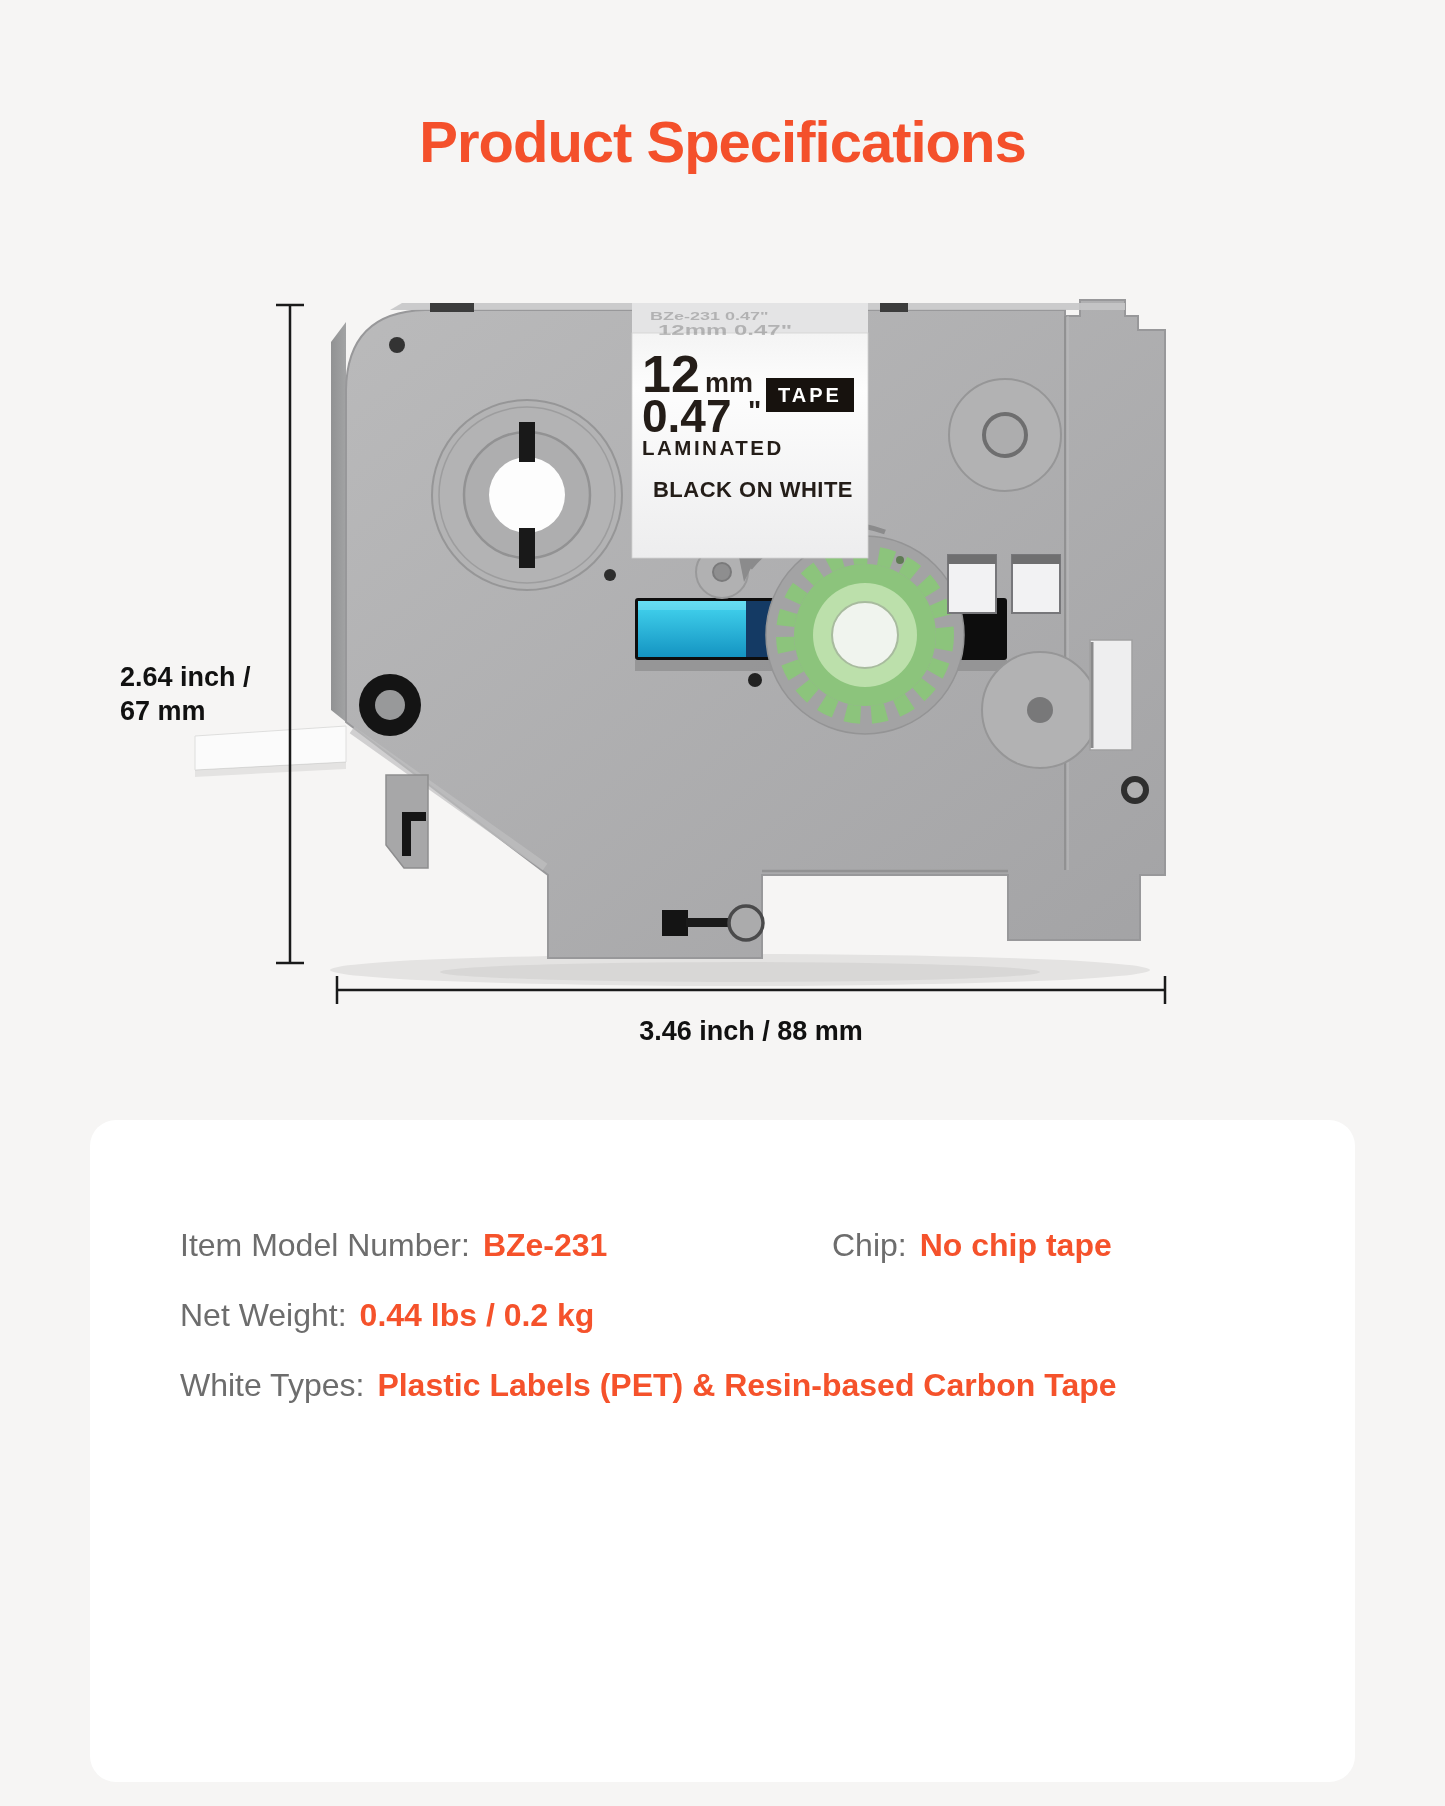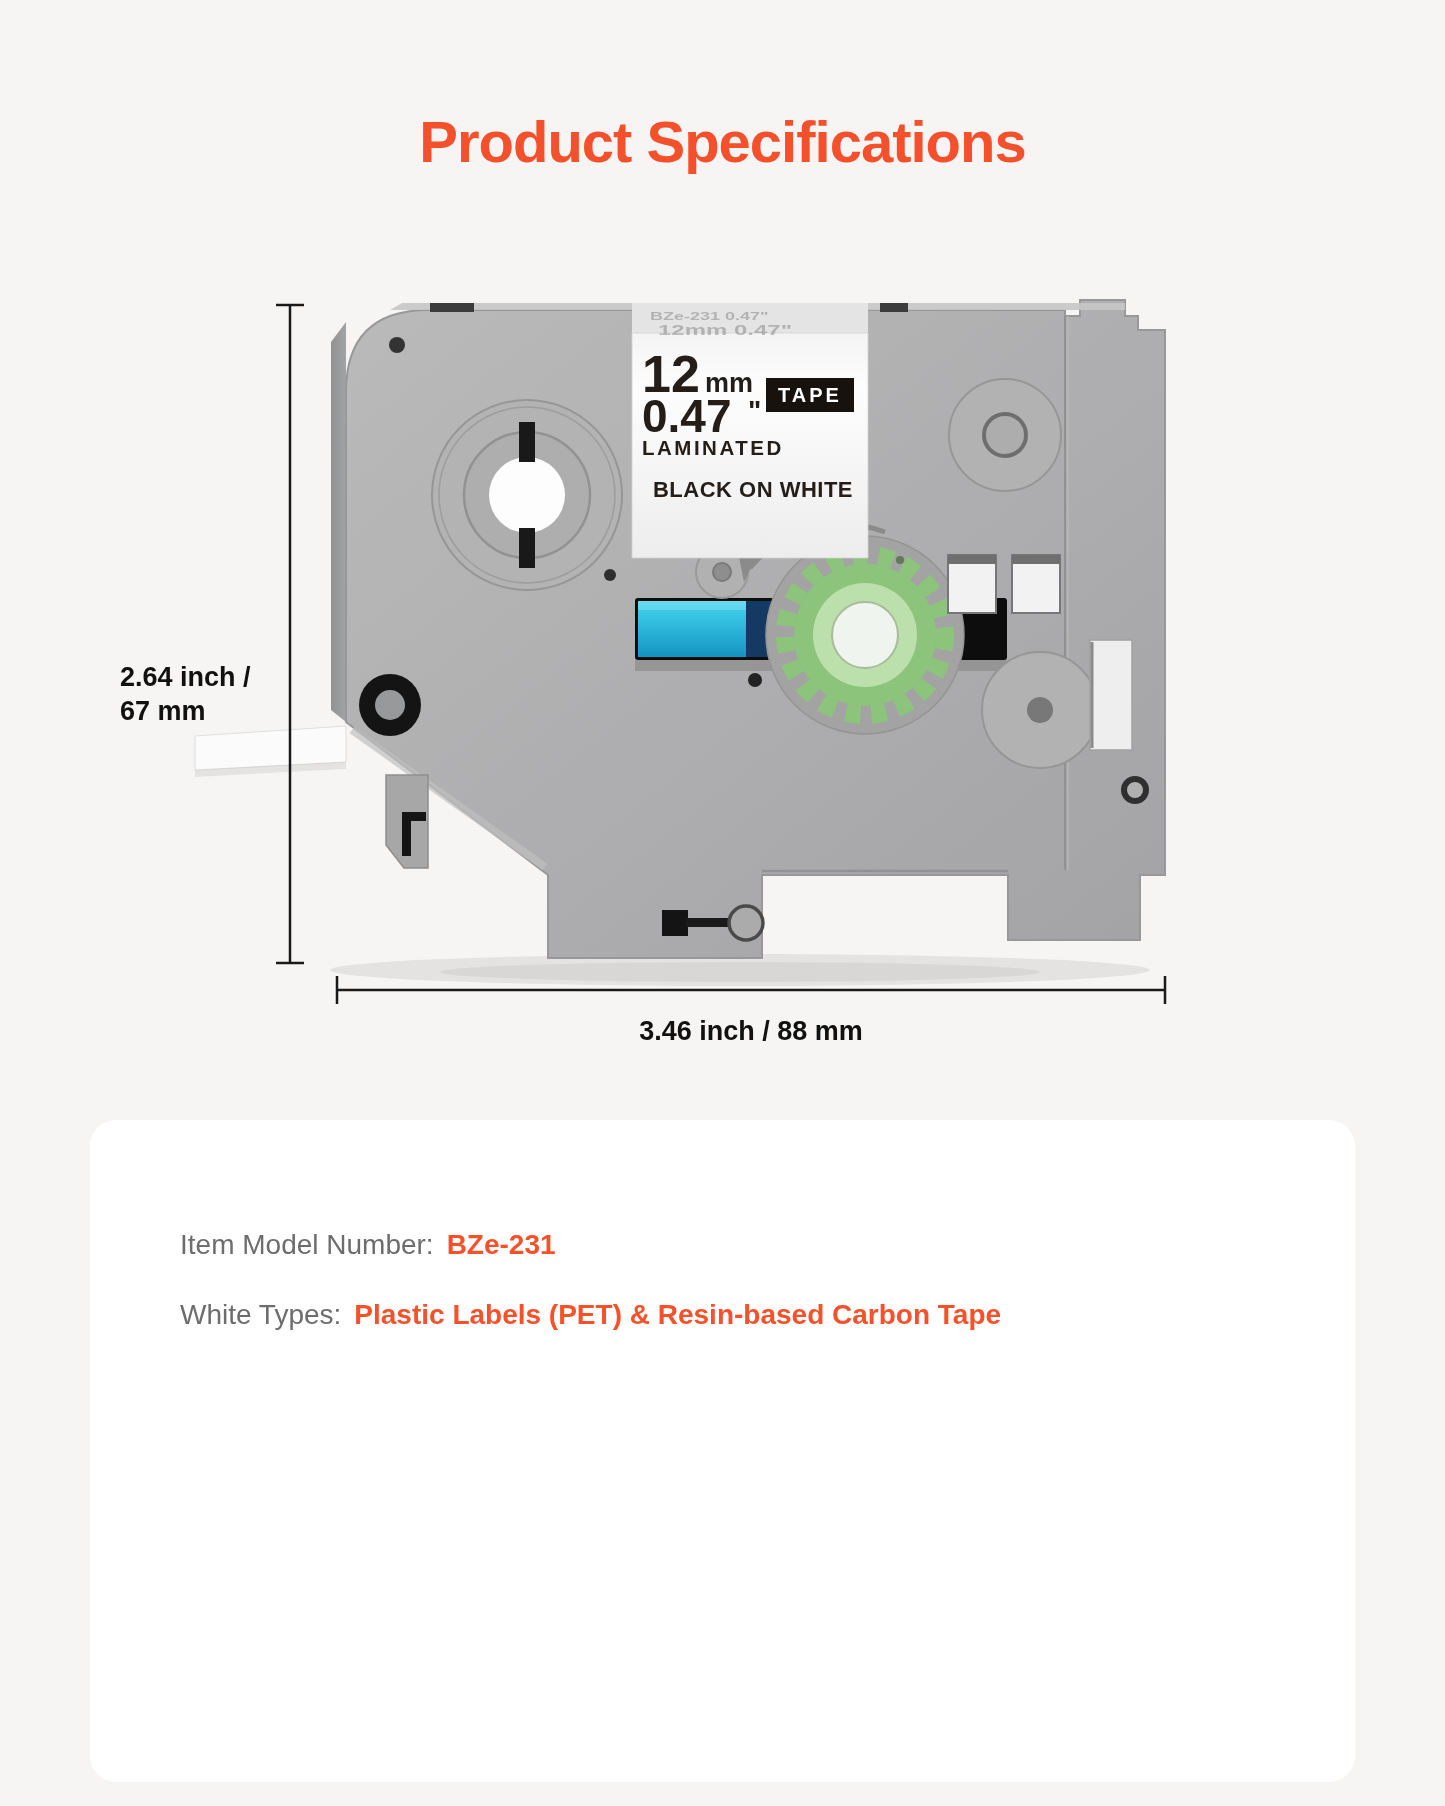--- a/index.html
+++ b/index.html
@@ -17,21 +17,21 @@
   .figure-wrap { position:absolute; left:90px; top:270px; width:1120px; height:790px; }
   .figure-wrap svg { display:block; font-family:"Liberation Sans", sans-serif; }
 
   .spec-card {
     position:absolute; left:90px; top:1120px; width:1265px; height:662px;
     background:#ffffff; border-radius:26px;
   }
   .spec-grid {
     display:grid; grid-template-columns:652px 1fr;
     padding:108px 55px 0 90px; row-gap:36px;
-    font-size:28px; line-height:34px;
+    font-size:32px; line-height:34px;
   }
   .spec-cell { white-space:nowrap; }
   .spec-cell.full { grid-column:1 / -1; }
   .spec-label { color:#6d6d6d; font-weight:400; }
   .spec-value { color:#f5522b; font-weight:700; margin-left:13px; }
 
   
   text { font-family:"Liberation Sans", sans-serif; }
 </style>
 </head>
@@ -206,20 +206,26 @@
 
   <div class="spec-card">
     <div class="spec-grid">
 
       <div class="spec-cell">
         <span class="spec-label">Item Model Number:</span><span class="spec-value">BZe-231</span>
       </div>
 
 
 
+      <div class="spec-cell">
+        <span class="spec-label">Chip:</span><span class="spec-value">No chip tape</span>
+      </div>
+      <div class="spec-cell">
+        <span class="spec-label">Net Weight:</span><span class="spec-value">0.44 lbs / 0.2 kg</span>
+      </div>
 
       <div class="spec-cell full">
         <span class="spec-label">White Types:</span><span class="spec-value">Plastic Labels (PET) &amp; Resin-based Carbon Tape</span>
       </div>
 
 
     </div>
   </div>
 
 </div>

